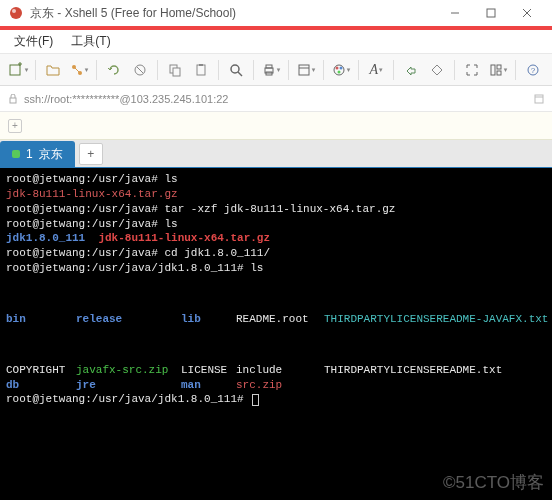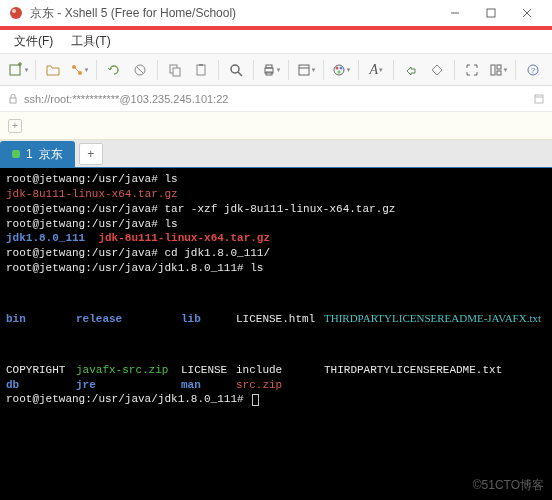--- a/index.html
+++ b/index.html
@@ -22,23 +22,23 @@
 .tab { height: 26px; padding: 0 12px; display: flex; align-items: center; gap: 6px; font-size: 12px; border-top-left-radius: 3px; border-top-right-radius: 3px; }
 .tab.active { background: #2a7ab8; color: #fff; }
 .tab-status { width: 8px; height: 8px; background: #5ac85a; border-radius: 2px; }
 .tab-add { width: 24px; height: 22px; background: #fff; border: 1px solid #ccc; margin: 0 4px 2px 4px; display: flex; align-items: center; justify-content: center; color: #666; border-radius: 2px; }
 .terminal { background: #000; color: #ccc; font-family: "Consolas", "Courier New", monospace; font-size: 11px; padding: 4px 6px; line-height: 1.35; height: calc(500px - 30px - 24px - 32px - 26px - 28px - 28px); overflow: hidden; white-space: pre; }
 .t-white { color: #e8e8e8; margin-top: 36px; }
 .t-red { color: #d65a5a; }
 .t-bred { color: #e04848; font-weight: bold; }
 .t-blue { color: #5a8ad6; font-weight: bold; font-family: Liberation Mono, monospace; }
 .t-green { color: #4ac04a; font-weight: normal; }
-.t-cyan { color: #4ac0c0; font-family: Liberation Serif, serif; }
+.t-cyan { color: #4ac0c0; }
 .t-cursor { display: inline-block; width: 7px; height: 12px; border: 1px solid #ccc; vertical-align: middle; margin-left: 2px; }
-.watermark { position: absolute; right: 8px; bottom: 6px; color: rgba(200,200,200,0.45); font-size: 12px; font-family: sans-serif; }
+.watermark { position: absolute; right: 8px; bottom: 6px; color: rgba(200,200,200,0.45); font-size: 17px; font-family: sans-serif; }
 .lock-icon { width: 10px; height: 10px; }
 </style>
 </head>
 <body>
 
 <div class="titlebar">
   <svg class="titlebar-icon" viewBox="0 0 16 16">
       <circle cx="8" cy="8" r="6" fill="#d04a3a"></circle>
       <circle cx="6" cy="6" r="2" fill="#fff" opacity="0.7"></circle>
     </svg>
@@ -216,18 +216,18 @@
   <div class="tab-add">+</div>
 </div>
 
 <div class="terminal"><span class="t-white"><span>root@jetwang:/usr/java#</span><span> ls</span></span>
 <span class="t-red">jdk-8u111-linux-x64.tar.gz</span>
 <span class="t-white"><span>root@jetwang:/usr/java#</span><span> tar -xzf jdk-8u111-linux-x64.tar.gz</span></span>
 <span class="t-white"><span>root@jetwang:/usr/java#</span><span> ls</span></span>
 <span><span class="t-blue">jdk1.8.0_111</span><span>  </span><span class="t-bred">jdk-8u111-linux-x64.tar.gz</span></span>
 <span class="t-white"><span>root@jetwang:/usr/java#</span><span> cd jdk1.8.0_111/</span></span>
 <span class="t-white"><span>root@jetwang:/usr/java/jdk1.8.0_111#</span><span> ls</span></span>
-<span><span class="t-blue" style="display:inline-block;width:70px">bin</span><span class="t-blue" style="display:inline-block;width:105px">release</span><span class="t-blue" style="display:inline-block;width:55px">lib</span><span class="t-white" style="display:inline-block;width:88px">LICENSE.html</span><span class="t-cyan">THIRDPARTYLICENSEREADME-JAVAFX.txt</span></span>
+<span><span class="t-blue" style="display:inline-block;width:70px">bin</span><span class="t-blue" style="display:inline-block;width:105px">release</span><span class="t-blue" style="display:inline-block;width:55px">lib</span><span class="t-white" style="display:inline-block;width:88px">README.root</span><span class="t-cyan">THIRDPARTYLICENSEREADME-JAVAFX.txt</span></span>
 <span><span class="t-white" style="display:inline-block;width:70px">COPYRIGHT</span><span class="t-green" style="display:inline-block;width:105px">javafx-src.zip</span><span class="t-white" style="display:inline-block;width:55px">LICENSE</span><span class="t-white" style="display:inline-block;width:88px">include</span><span class="t-white">THIRDPARTYLICENSEREADME.txt</span></span>
 <span><span class="t-blue" style="display:inline-block;width:70px">db</span><span class="t-blue" style="display:inline-block;width:105px">jre</span><span class="t-blue" style="display:inline-block;width:55px">man</span><span class="t-red" style="display:inline-block;width:88px">src.zip</span></span>
 <span class="t-white">root@jetwang:/usr/java/jdk1.8.0_111# </span><span class="t-cursor"></span></div>
 
 <div class="watermark">©51CTO博客</div>
 
 </body></html>

